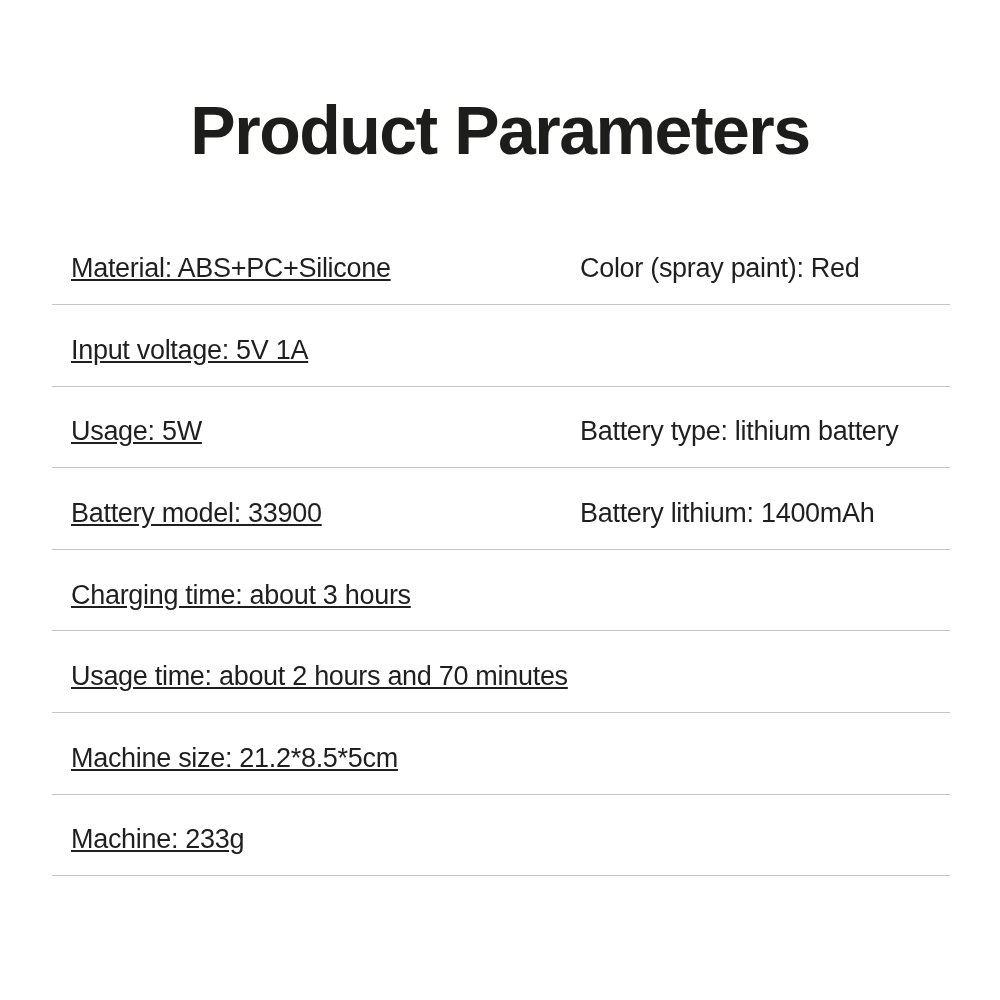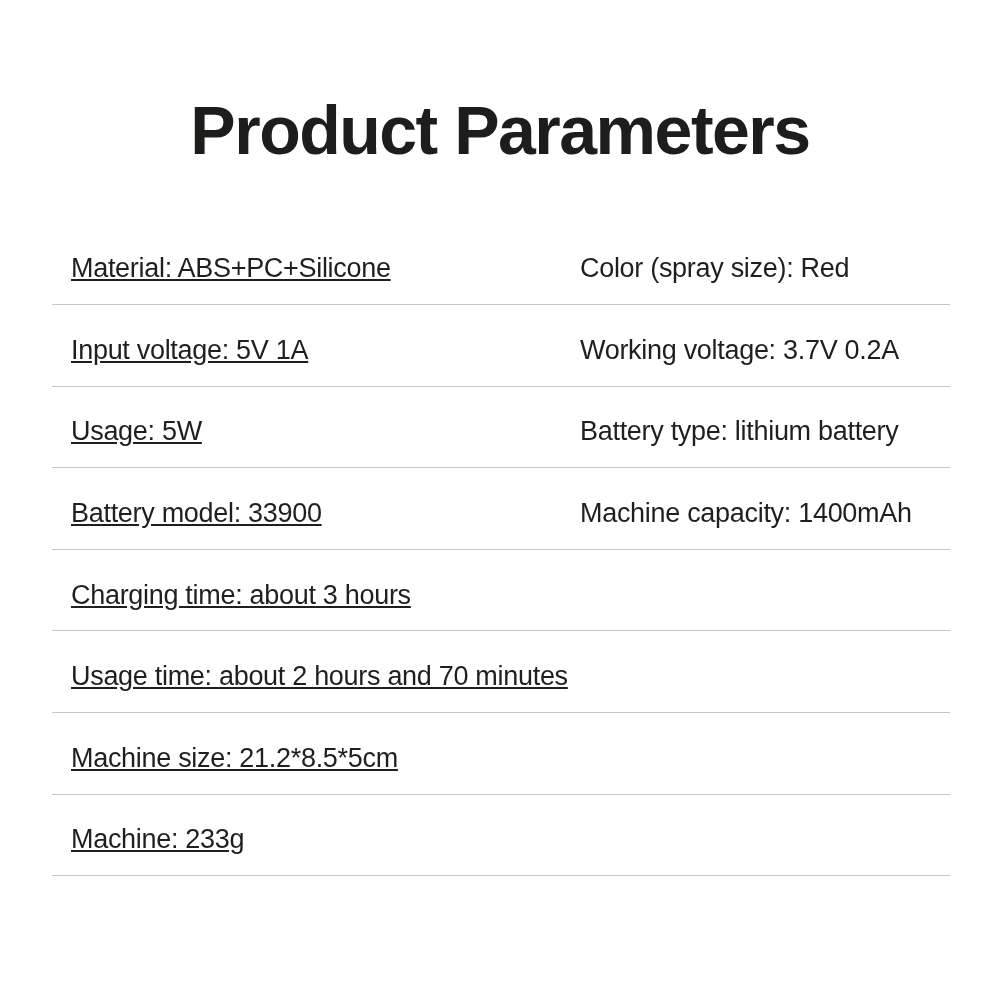--- a/index.html
+++ b/index.html
@@ -68,33 +68,32 @@
 </style>
 </head>
 <body style="--bg: #ffffff; --title: #1d1d1b; --text: #1f1f1f; --divider: #c5c5c5;">
 
 <div class="page">
   <h1 class="title">Product Parameters</h1>
 
   <div class="spec-table" id="spec-table">
       <div class="spec-row">
         <span class="cell cell-left">Material: ABS+PC+Silicone</span>
-        <span class="cell cell-right">Color (spray size): Red</span>
+        <span class="cell cell-right">Color (spray paint): Red</span>
       </div>
       <div class="spec-row">
         <span class="cell cell-left">Input voltage: 5V 1A</span>
-        <span class="cell cell-right">Working voltage: 3.7V 0.2A</span>
       </div>
       <div class="spec-row">
         <span class="cell cell-left">Usage: 5W</span>
         <span class="cell cell-right">Battery type: lithium battery</span>
       </div>
       <div class="spec-row">
         <span class="cell cell-left">Battery model: 33900</span>
-        <span class="cell cell-right">Machine capacity: 1400mAh</span>
+        <span class="cell cell-right">Battery lithium: 1400mAh</span>
       </div>
       <div class="spec-row">
         <span class="cell cell-left">Charging time: about 3 hours</span>
       </div>
       <div class="spec-row">
         <span class="cell cell-left">Usage time: about 2 hours and 70 minutes</span>
       </div>
       <div class="spec-row">
         <span class="cell cell-left">Machine size: 21.2*8.5*5cm</span>
       </div>

